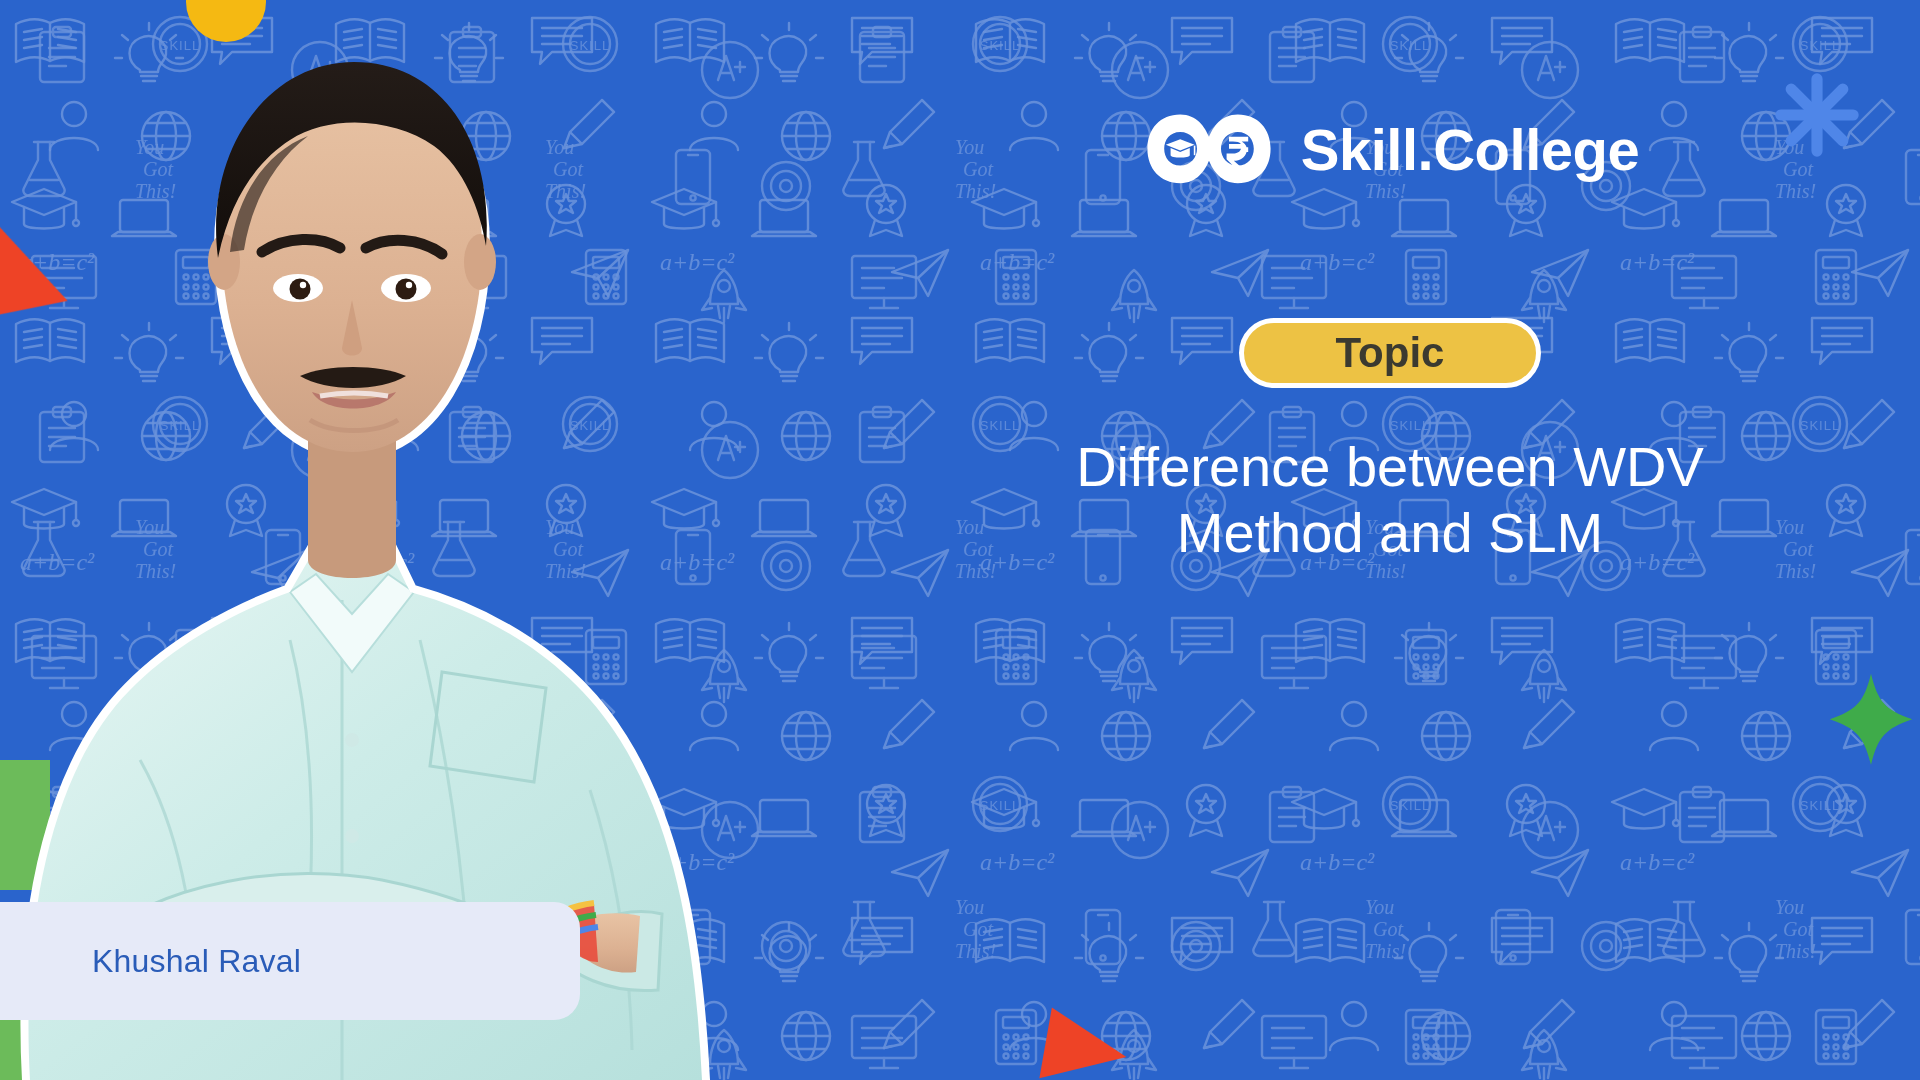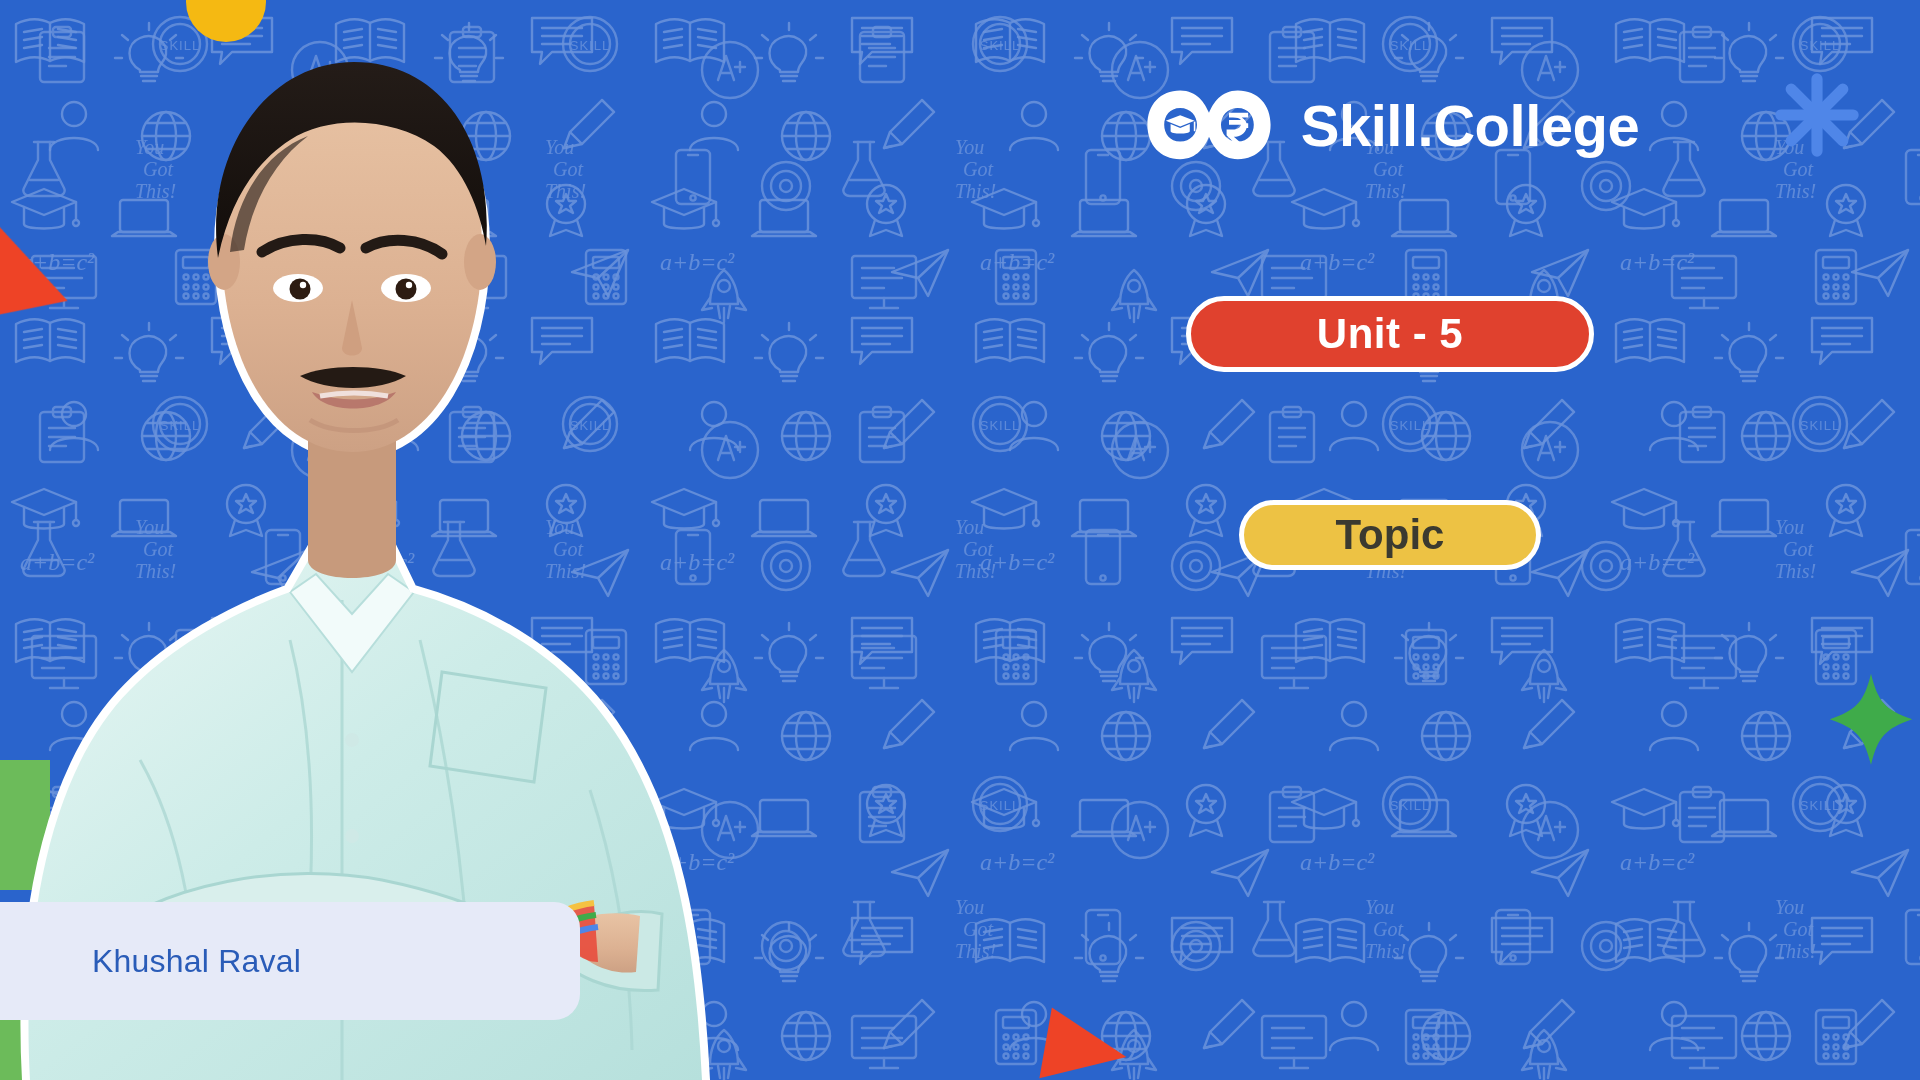--- a/index.html
+++ b/index.html
@@ -81,21 +81,21 @@
   }
   .name-card .name {
     font-size:32px; color:#2a5cb8; letter-spacing:.2px; white-space:nowrap;
   }
 
   
   .content {
     position:absolute; left:860px; top:0; width:1060px; height:1080px;
     z-index:5;
     display:flex; flex-direction:column; align-items:center;
-    padding-top:84px;
+    padding-top:108px;
   }
 
   
   .logo-row { display:flex; align-items:center; gap:24px; }
   .logo-mark { width:136px; height:82px; flex:none; }
   .logo-text { font-size:58px; font-weight:700; color:#ffffff; letter-spacing:-.5px; }
 
   
   .badge {
     display:inline-flex; align-items:center; justify-content:center;
@@ -436,24 +436,25 @@
           <g fill="#ffffff">
             <path d="M110 36 L134 36 L134 42 L126 42 C129 44 131 46 132 49 L134 49 L134 55 L132 55
                      C130 62 124 66 116 66 L130 78 L121 78 L107 64 L107 57 L115 57
                      C120 57 124 55 125 51 L110 51 L110 45 L125 45 C123 43 120 42 115 42 L110 42 Z"></path>
           </g>
         </svg>
       </span>
       <span class="logo-text">Skill.College</span>
     </div>
 
-    <div class="badge badge-unit">
-      <span>Unit - 5</span>
-    </div>
 
 
     <div class="badge badge-topic">
       <span>Topic</span>
     </div>
 
+    <div class="topic-title">
+      <div>Difference between WDV</div>
+      <div>Method and SLM</div>
+    </div>
 
   </div>
 </div>
 
 </body></html>

